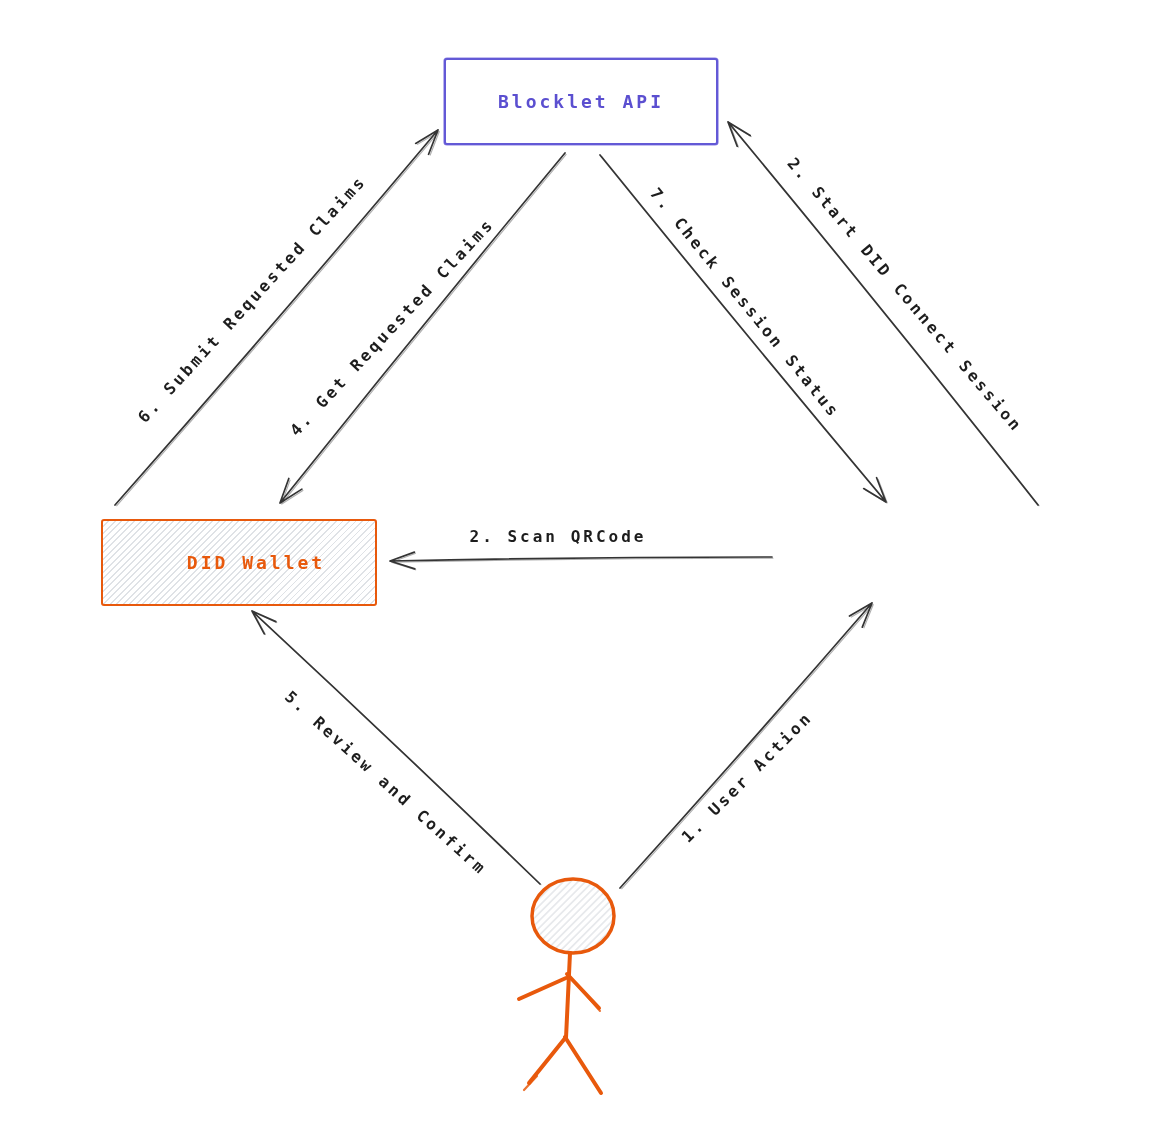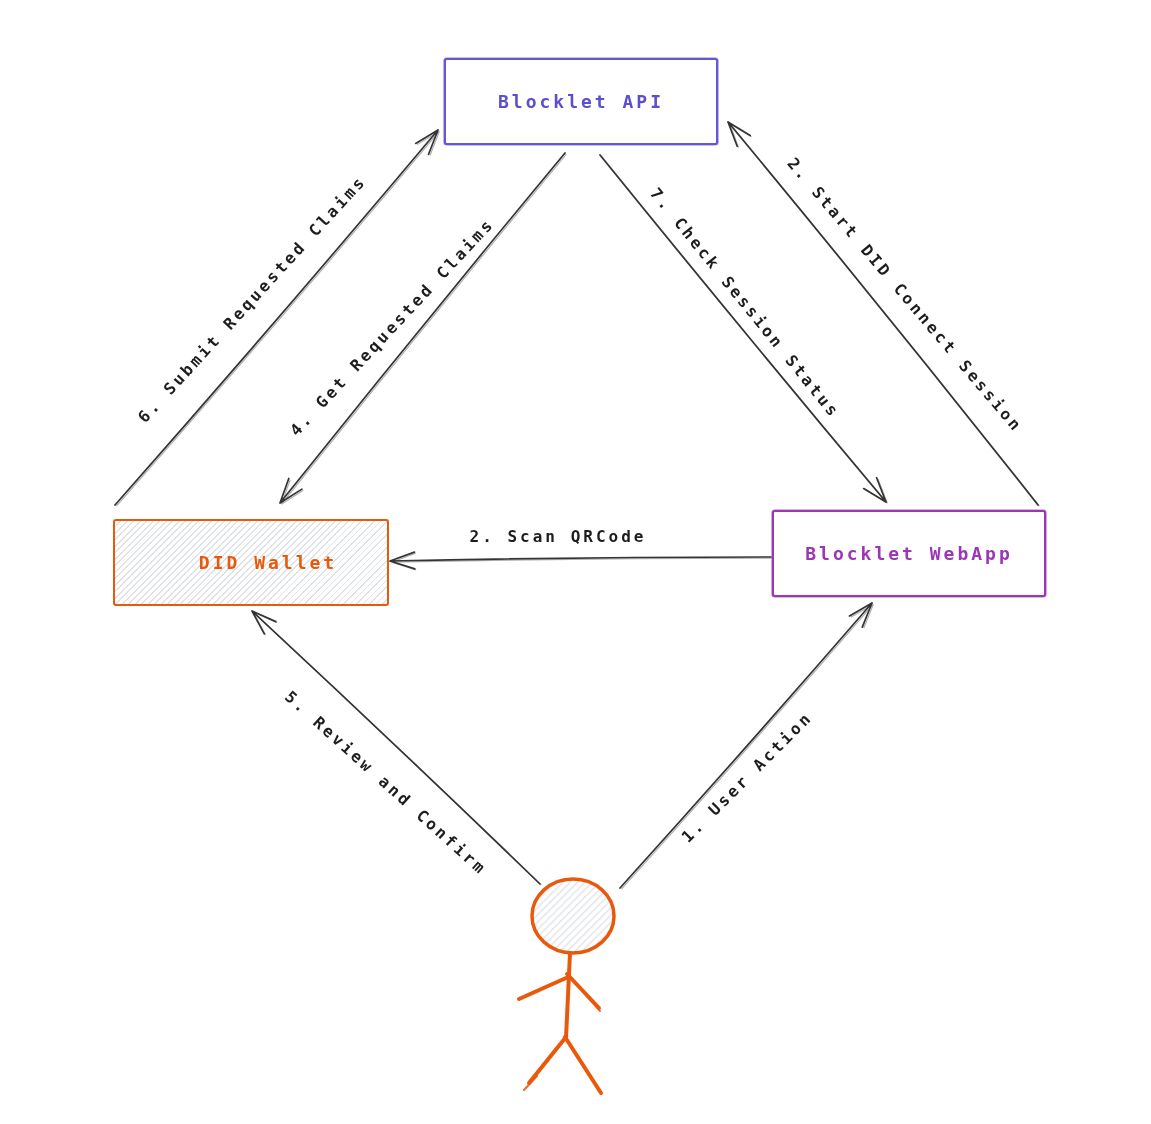--- a/index.html
+++ b/index.html
@@ -17,21 +17,21 @@
     font-weight:700;font-size:18px;letter-spacing:3px;
     border-radius:3px;background:#ffffff;
   }
   .node-api{
     left:444px;top:58px;width:274px;height:87px;
     border:2px solid #6359d6;color:#5b4fd0;
     box-shadow:0 0 0 0.6px #8a80e4;
     text-align:right;
   }
   .node-wallet{
-    left:113px;top:519px;width:276px;height:87px;
+    left:101px;top:519px;width:276px;height:87px;
     border:2.5px solid #e8590c;color:#e8590c;
     background:#ffffff repeating-linear-gradient(135deg, rgba(0,0,0,0) 0px, rgba(0,0,0,0) 3.4px, #dfe2e6 3.4px, #dfe2e6 4.6px);
     padding-left:34px;
   }
   .node-webapp{
     left:772px;top:510px;width:274px;height:87px;
     border:2px solid #9c36b5;color:#9c36b5;
     box-shadow:0 0 0 0.6px #b86cc9;
   }
   .edge-label{
@@ -90,23 +90,20 @@
         <path d="M600 155 Q741.5 329.8 886 502 M886 502 L876.6 477.7 M886 502 L863.7 488.6" fill="none" stroke="#343434" stroke-width="1.7" stroke-linecap="round"></path>
       </g>
     </svg>
 
   <div class="node node-api">
     <span>Blocklet API</span>
   </div>
   <div class="node node-wallet">
     <span>DID Wallet</span>
   </div>
-  <div class="node node-webapp">
-    <span>Blocklet WebApp</span>
-  </div>
 
   <div class="edge-label" style="left:747px;top:777px;transform:translate(-50%,-50%) rotate(-45deg);">1. User Action</div>
   <div class="edge-label" style="left:905px;top:295px;transform:translate(-50%,-50%) rotate(49.7deg);">2. Start DID Connect Session</div>
   <div class="edge-label" style="left:558px;top:536px;transform:translate(-50%,-50%);">2. Scan QRCode</div>
   <div class="edge-label" style="left:392px;top:327px;transform:translate(-50%,-50%) rotate(-47deg);">4. Get Requested Claims</div>
   <div class="edge-label" style="left:386px;top:783px;transform:translate(-50%,-50%) rotate(42deg);">5. Review and Confirm</div>
   <div class="edge-label" style="left:252px;top:299px;transform:translate(-50%,-50%) rotate(-47.5deg);">6. Submit Requested Claims</div>
   <div class="edge-label" style="left:745px;top:303px;transform:translate(-50%,-50%) rotate(51deg);">7. Check Session Status</div>
 </div>
 

